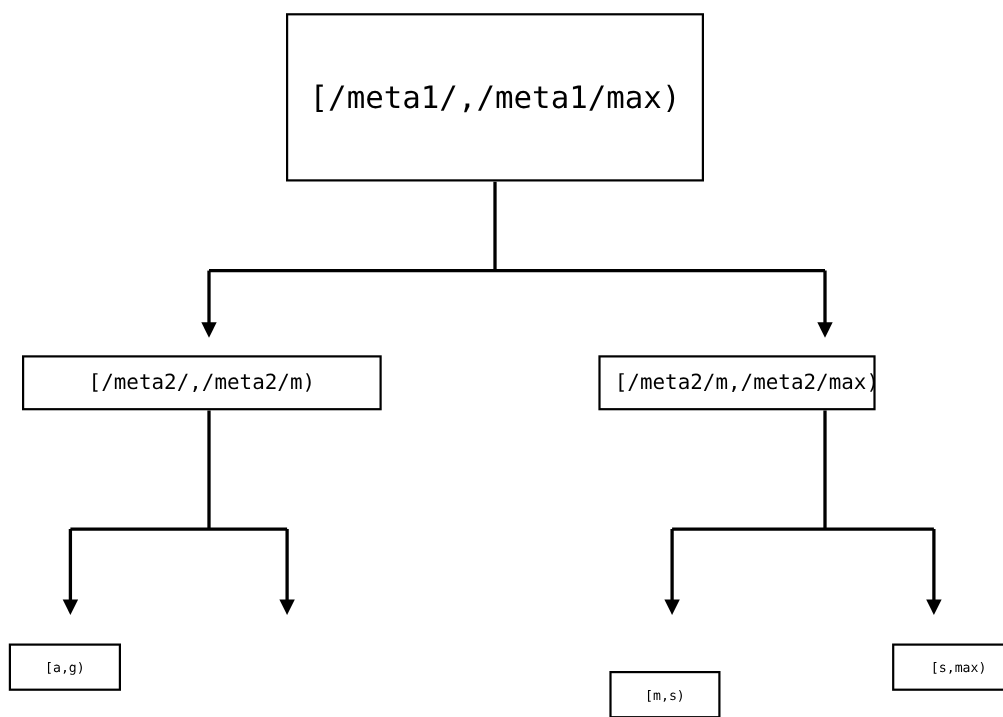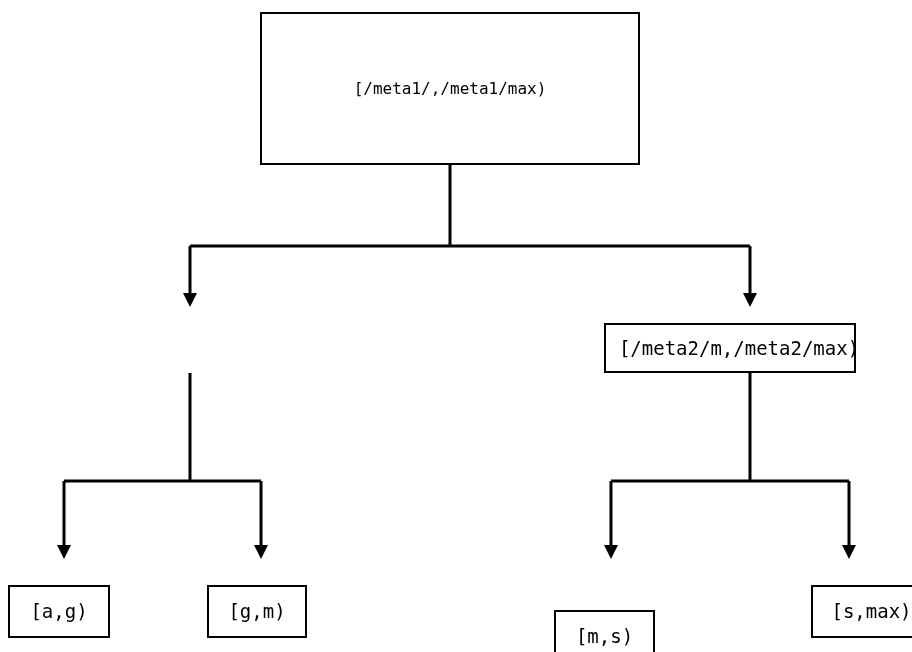--- a/index.html
+++ b/index.html
@@ -42,35 +42,35 @@
     display: block;
     line-height: 1;
     letter-spacing: 0px;
   }
   
   .node.level-0 {
     left: 260px;
     top: 12px;
     width: 380px;
     height: 153px;
-    font-size: 16px;
+    font-size: 28px;
   }
   
   .node.level-1 {
     top: 323px;
     height: 50px;
     font-size: 19px;
   }
   .node.mid-left  { left: 20px;  width: 327px; }
-  .node.mid-right { left: 604px; width: 252px; padding-left: 18px; }
+  .node.mid-right { left: 544px; width: 252px; padding-left: 18px; }
   
   .node.level-2 {
     top: 585px;
-    height: 53px;
-    font-size: 19px;
+    height: 43px;
+    font-size: 12px;
   }
   .node.leaf-0 { left: 8px;   width: 102px; }
   .node.leaf-1 { left: 207px; width: 100px; }
   .node.leaf-2 { left: 554px; width: 101px; margin-top: 25px; }
   .node.leaf-3 { left: 779px; width: 121px; margin-left: 32px; }
 </style>
 </head>
 <body>
 
 <div id="diagram">
@@ -101,32 +101,32 @@
       <polygon points="254,545 268,545 261,559"></polygon>
       <polygon points="604,545 618,545 611,559"></polygon>
       <polygon points="842,545 856,545 849,559"></polygon>
     </g>
   </svg>
 
   <div class="node level-0">
     <span class="node-label">[/meta1/,/meta1/max)</span>
   </div>
 
+  <div class="node level-1 mid-left">
+    <span class="node-label">[/meta2/,/meta2/m)</span>
+  </div>
 
   <div class="node level-1 mid-right">
     <span class="node-label">[/meta2/m,/meta2/max)</span>
   </div>
 
   <div class="node level-2 leaf-0">
     <span class="node-label">[a,g)</span>
   </div>
 
-  <div class="node level-2 leaf-1">
-    <span class="node-label">[g,m)</span>
-  </div>
 
   <div class="node level-2 leaf-2">
     <span class="node-label">[m,s)</span>
   </div>
 
   <div class="node level-2 leaf-3">
     <span class="node-label">[s,max)</span>
   </div>
 
 </div>

